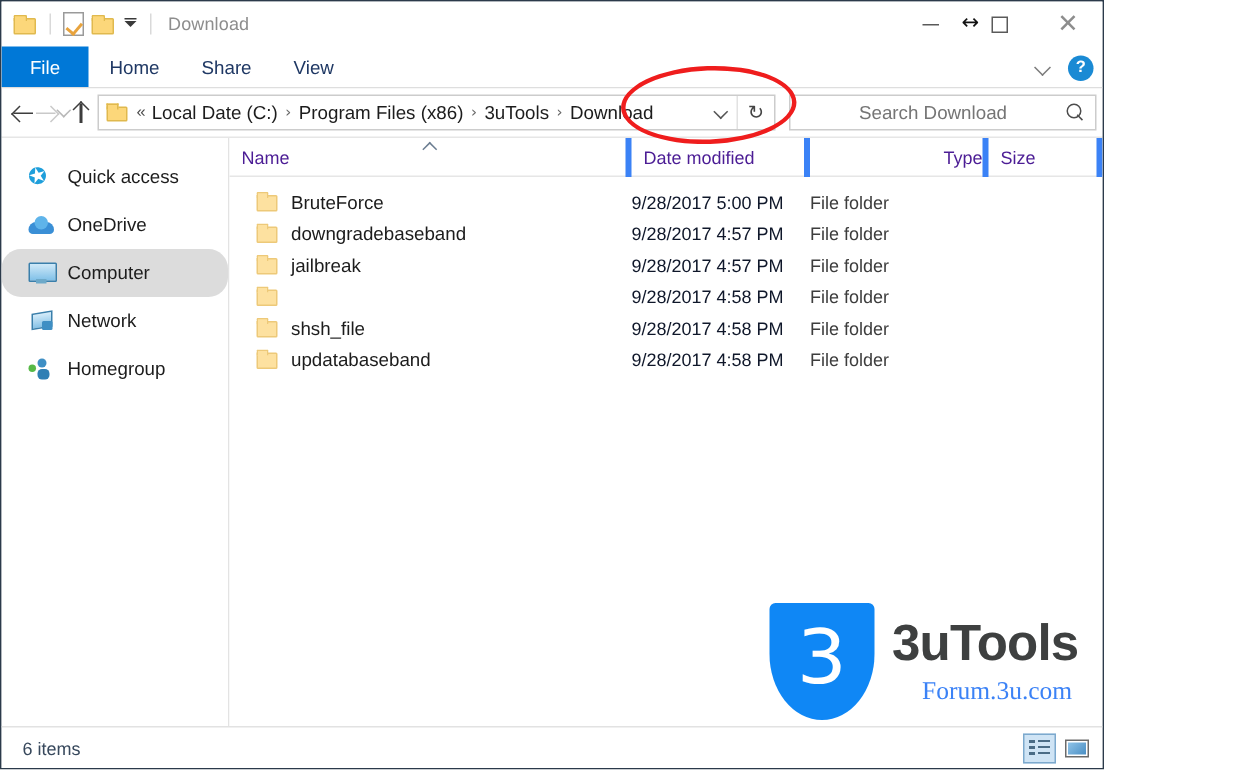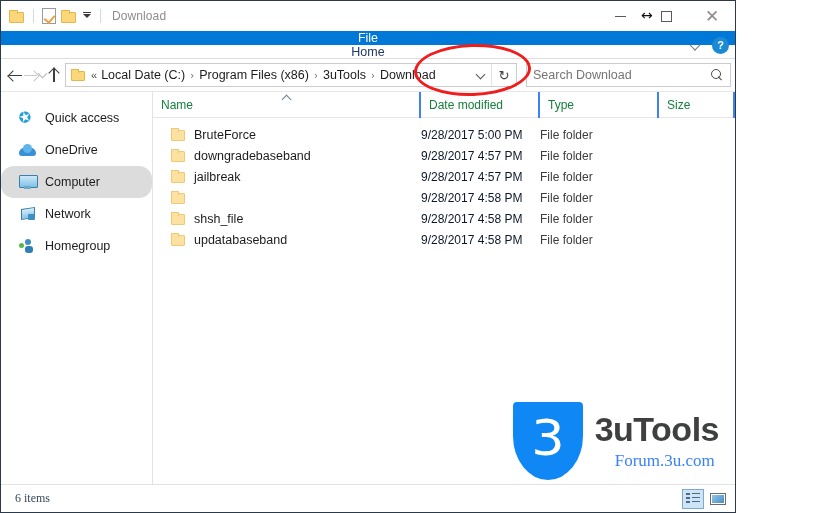--- a/index.html
+++ b/index.html
@@ -77,21 +77,21 @@
   }
   .wc .min { display: block; width: 11px; height: 1px; background: #5a5a5a; }
   .wc .max { display: block; width: 11px; height: 11px; border: 1px solid #5a5a5a; }
   .wc .cls { font-size: 17px; color: #8d8d8d; line-height: 1; font-weight: 300;
              font-family: "DejaVu Sans", sans-serif; }
 
   
   .ribbon {
     position: absolute; left: 0; top: 30px; right: 0; height: 28px;
     background: #ffffff; border-bottom: 1px solid #dedede;
-    display: flex; align-items: stretch; flex-direction: column;
+    display: flex; align-items: stretch;
   }
   .tab {
     display: flex; align-items: center; justify-content: center;
     font-size: 12.5px; color: #1f3864; padding: 0 14px; height: 100%;
   }
   .tab.file {
     background: #0078d7; color: #ffffff; min-width: 58px;
   }
   .ribbon-right {
     position: absolute; right: 6px; top: 0; height: 28px;
@@ -201,21 +201,21 @@
     width: 20px; height: 16px; display: flex; align-items: center; justify-content: center;
     font-size: 13px; color: #444; font-family: "DejaVu Sans", sans-serif;
   }
   .searchbox {
     flex: 0 0 auto; width: 205px; height: 24px; margin-left: 9px;
     border: 1px solid #cccccc; background: #ffffff;
     display: flex; align-items: center; padding: 0 6px;
   }
   .searchbox input {
     flex: 1; border: none; outline: none; font-size: 12.5px; color: #777;
-    font-family: "Liberation Sans", sans-serif; background: transparent;
+    font-family: "Liberation Sans", sans-serif; background: transparent; text-align: center;
   }
   .search-icon {
     width: 13px; height: 13px; position: relative; flex: 0 0 auto;
   }
   .search-icon::before {
     content: ""; position: absolute; left: 0; top: 0; width: 8px; height: 8px;
     border: 1.4px solid #4c4c4c; border-radius: 50%;
   }
   .search-icon::after {
     content: ""; position: absolute; left: 7px; top: 7.5px; width: 5px; height: 1.3px;
@@ -280,27 +280,27 @@
   .ico-homegroup .d3 { left: 6px; top: 7px;  width: 8px; height: 7px; background: #2f7fb4;
                        border-radius: 3px; }
 
   
   .filelist { flex: 1; background: #ffffff; position: relative; }
   .colheader {
     height: 26px; display: flex; align-items: center;
     border-bottom: 1px solid #e6e6e6; position: relative;
   }
   .col {
-    font-size: 12px; color: #15803d; height: 26px;
+    font-size: 12px; color: #4c1d95; height: 26px;
     display: flex; align-items: center; padding-left: 8px;
-    border-right: 2px solid #3b82f6; position: relative;
+    border-right: 4px solid #3b82f6; position: relative;
   }
   .col.name { width: 268px; }
   .col.date { width: 119px; }
-  .col.type { width: 119px; }
+  .col.type { width: 119px; justify-content: flex-end; }
   .col.size { width: 76px; }
   .sort-chev {
     position: absolute; left: 130px; top: 2px; width: 10px; height: 6px;
   }
   .sort-chev::after {
     content: ""; position: absolute; left: 0; top: 2px;
     width: 6px; height: 6px;
     border: solid #6b7d91; border-width: 1.3px 0 0 1.3px;
     transform: rotate(45deg);
   }
@@ -351,21 +351,21 @@
     font-size: 17px; color: #3b82f6;
     font-family: "Liberation Serif", serif; margin-top: 5px; margin-left: 20px;
   }
 
   
   .statusbar {
     position: absolute; left: 0; right: 0; bottom: 0; height: 28px;
     border-top: 1px solid #e2e2e2; background: #ffffff;
     display: flex; align-items: center; padding-left: 14px;
   }
-  .status-text { font-size: 12px; color: #37485c; font-family: Liberation Serif, serif; }
+  .status-text { font-size: 12px; color: #37485c; }
   .view-toggles {
     position: absolute; right: 6px; bottom: 3px;
     display: flex; align-items: center; gap: 3px;
   }
   .vt {
     width: 22px; height: 20px; display: flex; align-items: center; justify-content: center;
     position: relative;
   }
   .vt.active { background: #cfe4f5; border: 1px solid #7ca9cd; }
   .vt-details {

